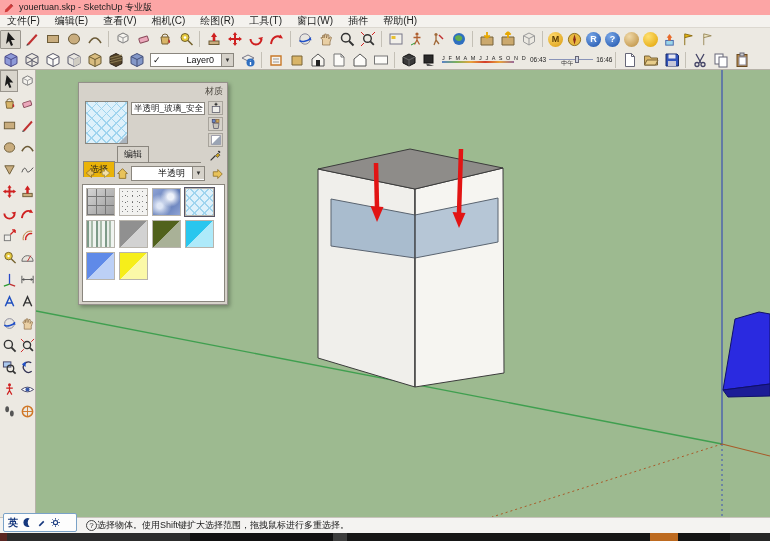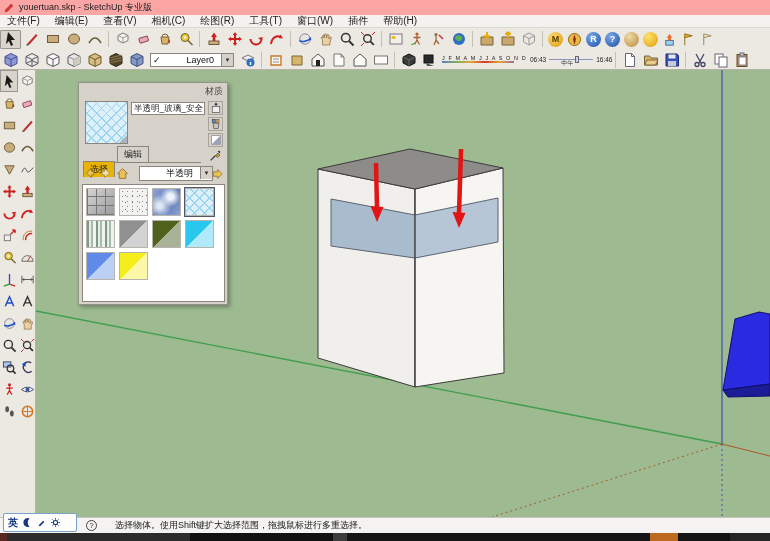--- a/index.html
+++ b/index.html
@@ -83,21 +83,21 @@
   .sw-crosshatch,.preview-pattern{background-color:#def1fb;background-image:
     repeating-linear-gradient(45deg,#9fd4ee 0 1px,transparent 1px 7px),
     repeating-linear-gradient(-45deg,#9fd4ee 0 1px,transparent 1px 7px);}
   .sw-stripes{background:repeating-linear-gradient(90deg,#7d9a88 0 2px,#e6ede7 2px 4px,#a9bcab 4px 6px,#f0f4f0 6px 9px);}
   .sw-diag{background:linear-gradient(135deg,var(--a) 0 49%,var(--b) 51% 100%);}
   
   .statusbar{position:absolute;left:0;top:517px;width:770px;height:16px;background:#f4f3f1;
     border-top:1px solid #c8c4bc;display:flex;align-items:center;font-size:9px;color:#222;}
   .helpicon{margin-left:86px;width:11px;height:11px;border:1px solid #444;border-radius:50%;
     display:flex;align-items:center;justify-content:center;font-size:8px;color:#333;flex:0 0 auto;}
-  .statusmsg{margin-left:18px;white-space:nowrap;}
+  .statusmsg{margin-left:0;white-space:nowrap;}
   .langbar{position:absolute;left:3px;top:513px;width:74px;height:19px;background:#fdfdfd;
     border:1px solid #7aa2c8;border-radius:2px;display:flex;align-items:center;gap:4px;
     padding:0 4px;z-index:5;}
   .langbar .zh{font-size:10px;font-weight:bold;color:#16387e;}
   
   .videobar{position:absolute;left:0;top:533px;width:770px;height:8px;display:flex;}
   .videobar div{height:8px;}
   svg{display:block;}
 </style>
 </head>
@@ -728,21 +728,21 @@
       <div class="navbtn">
           <svg width="12" height="12" viewBox="0 0 16 16">
             <path d="M6 2l7 6-7 6V10.5H3v-5h3z" fill="#f2e0a8" stroke="#9a8a50"></path>
           </svg>
         </div>
       <div class="navbtn">
           <svg width="13" height="13" viewBox="0 0 16 16">
             <path d="M2 8l6-6 6 6h-2v6H4V8z" fill="#e8c25a" stroke="#8a6a20"></path>
           </svg>
         </div>
-      <div class="combo" style="width:74px;height:15px;margin:8px;">
+      <div class="combo" style="width:74px;height:15px;margin:0;">
         <span class="val" style="padding-left:3px;">半透明</span>
         <span class="dd">▼</span>
       </div>
     </div>
     <div class="flyout">
         <svg width="12" height="12" viewBox="0 0 16 16">
           <path d="M3 5h6V2l6 6-6 6v-3H3z" fill="#e8c25a" stroke="#8a6a20"></path>
         </svg>
       </div>
     <div class="swatcharea">

